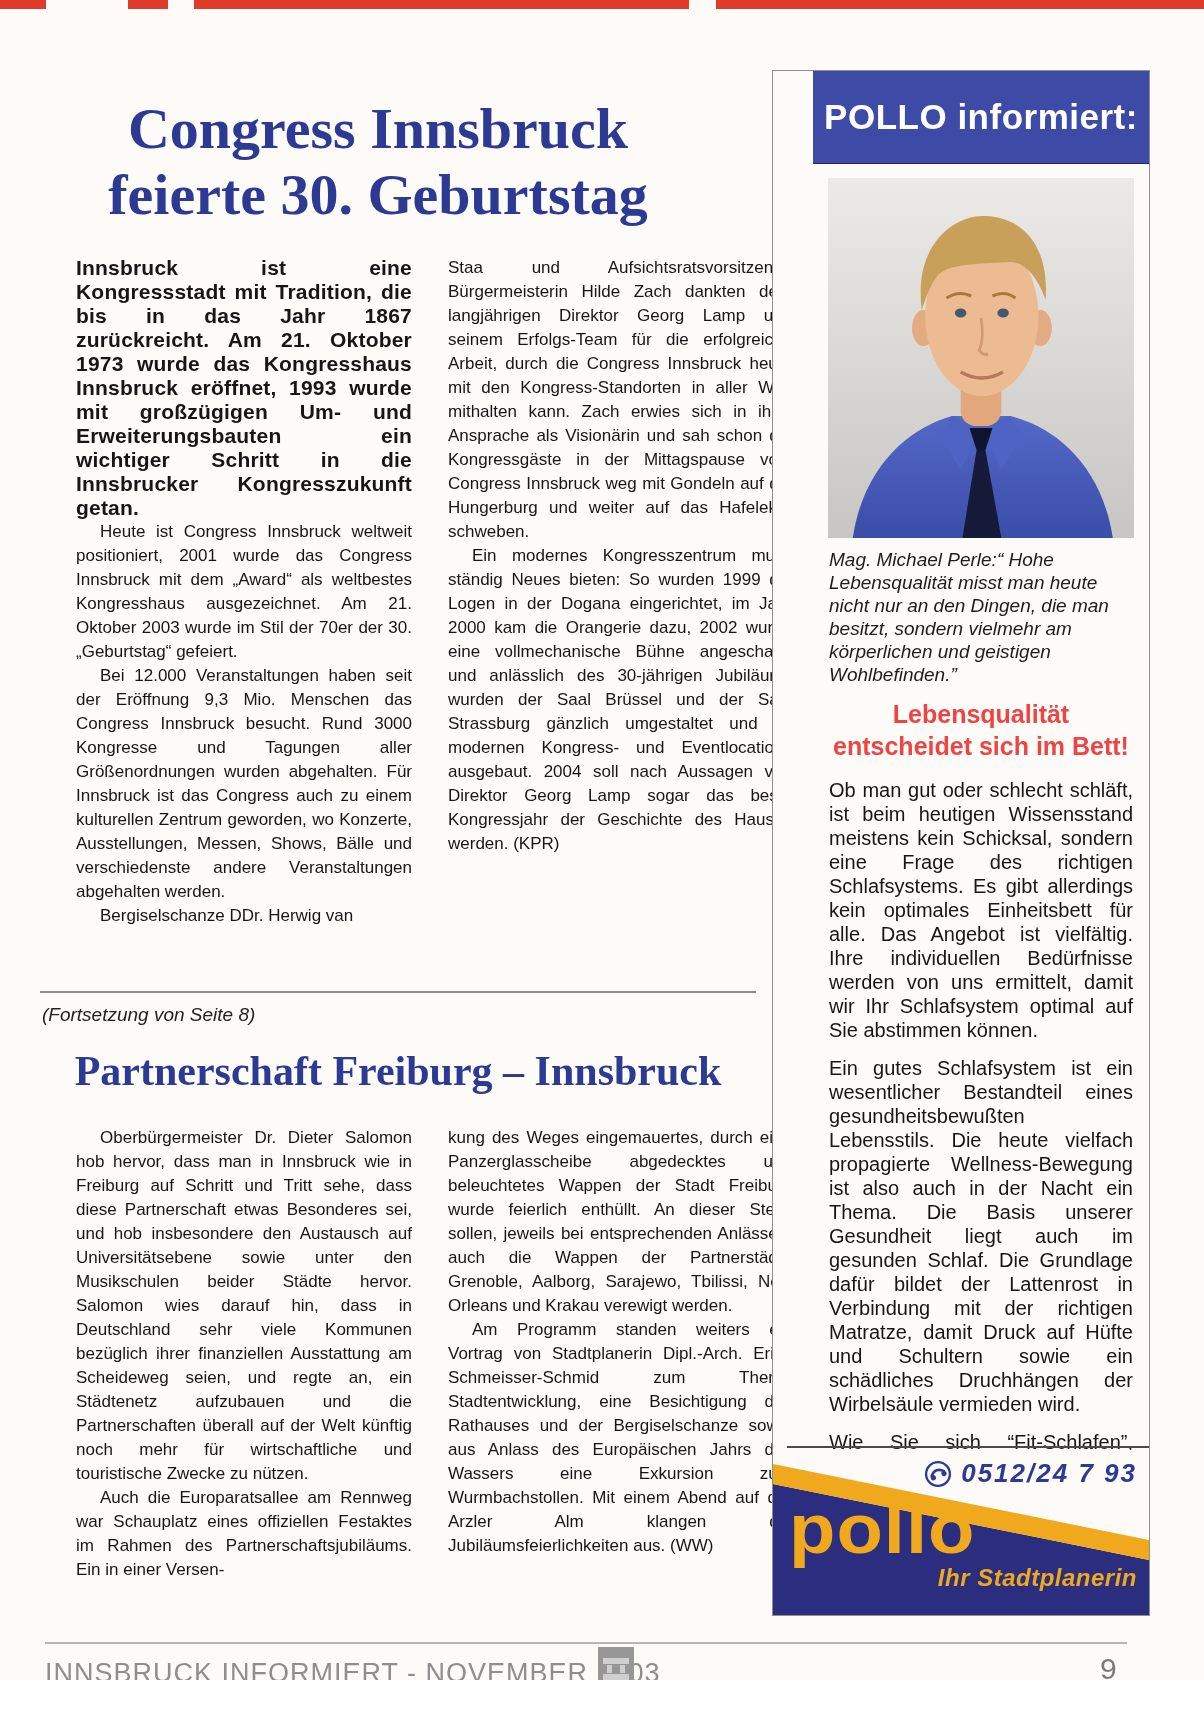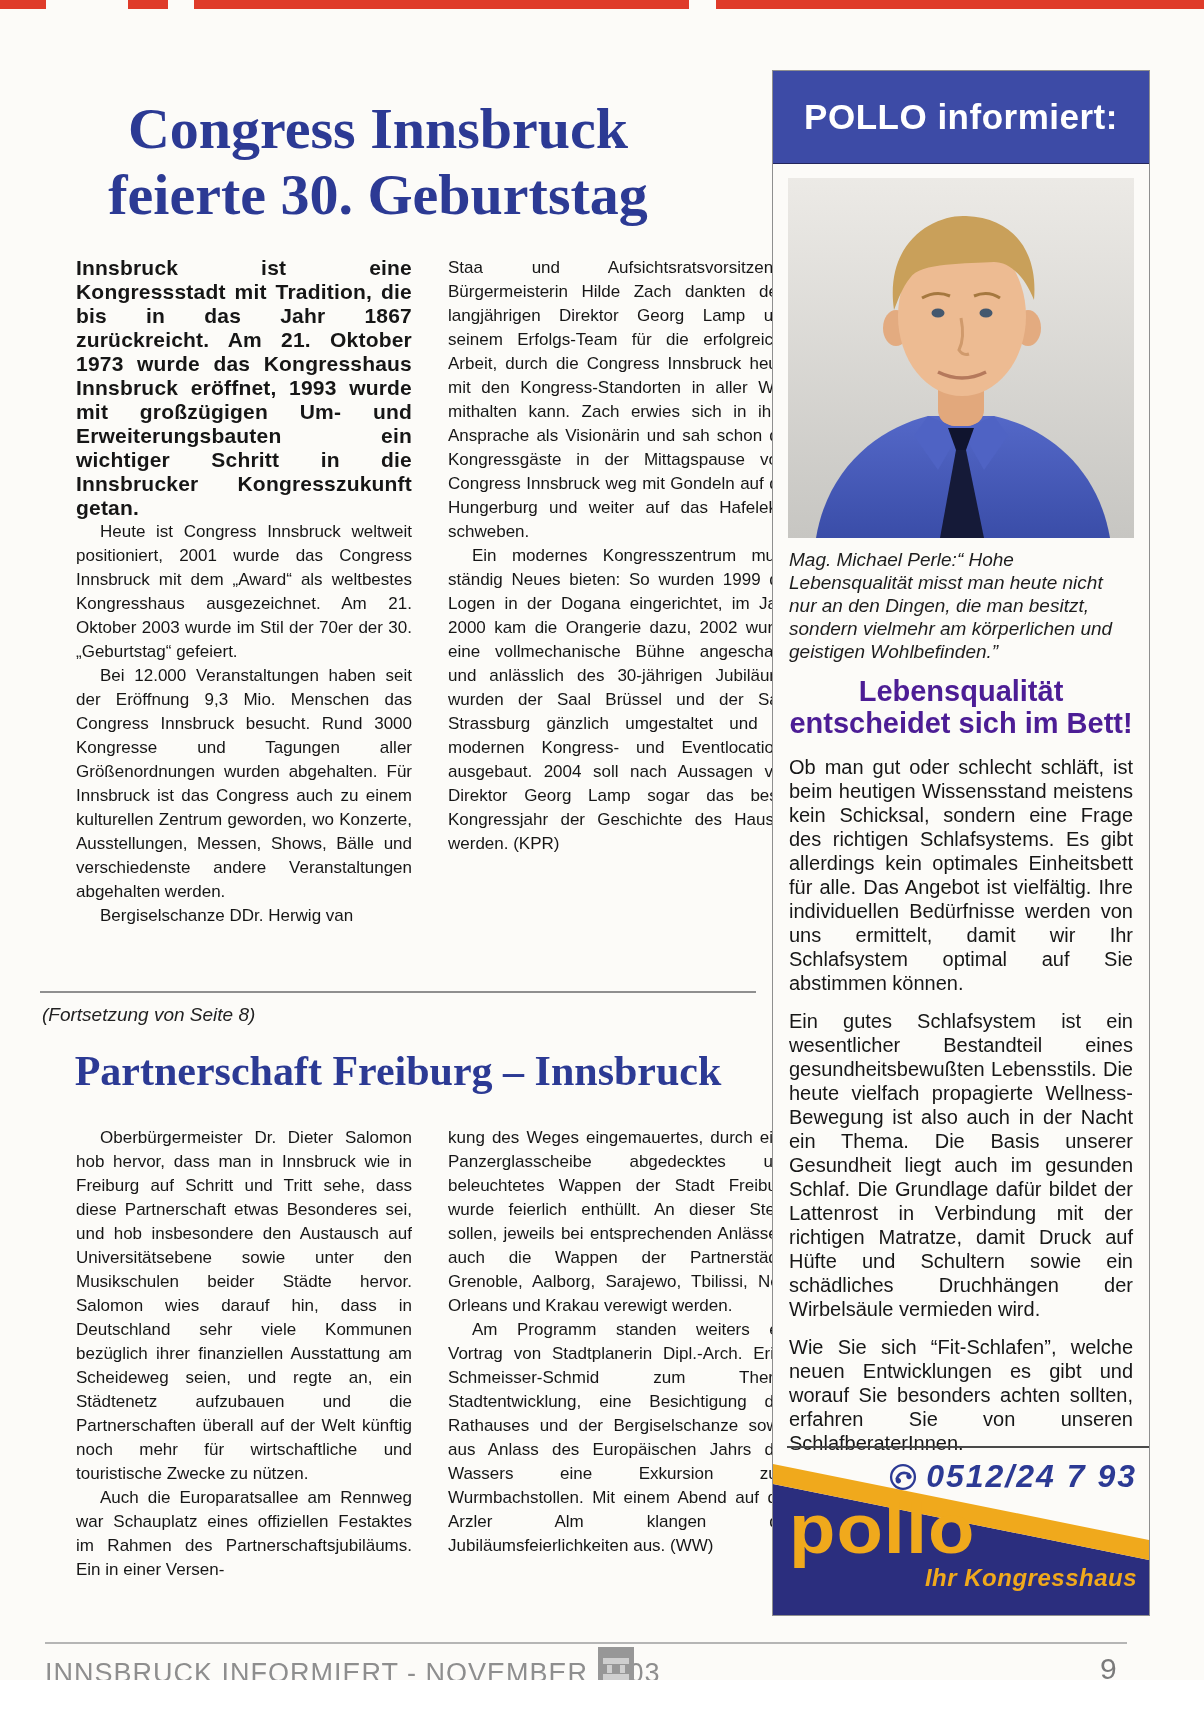--- a/index.html
+++ b/index.html
@@ -44,50 +44,50 @@
     font-family:"Liberation Serif", serif;
     font-weight:bold;font-size:42px;line-height:50px;
     color:#2c3a94;text-align:center;
   }
   .a2c1{left:40px;top:1126px;width:336px;}
   .a2c2{left:412px;top:1126px;width:344px;}
 
   
   .ad{
     position:absolute;left:772px;top:70px;width:378px;height:1546px;
-    border:1px solid #8f8f8f;background:#fcfbf8;box-sizing:border-box;
+    border:1px solid #8f8f8f;background:#fcfbf8;box-sizing:border-box;padding-left:40px;
   }
   .ad-band{
     height:92px;background:#3d4ba6;border-bottom:1px solid #23265c;
     display:flex;align-items:center;justify-content:center;
     color:#ffffff;font-weight:bold;font-size:35px;letter-spacing:0.5px;
   }
   .ad-photo{margin:14px 15px 0 15px;height:360px;overflow:hidden;}
   .ad-photo svg{display:block;width:100%;height:100%;}
   .ad-caption{
     margin:10px 16px 4px 16px;font-style:italic;
     font-size:19px;line-height:23px;color:#1d1d1d;text-align:left;
   }
   .ad-headline{
     margin:12px 8px 0 8px;text-align:center;
-    font-weight:bold;font-size:29px;line-height:32px;color:#4c1d95;
+    font-weight:bold;font-size:25px;line-height:32px;color:#ef4444;
   }
   .ad p.adp{
     margin:14px 16px 0 16px;font-size:20px;line-height:24px;
     text-align:justify;-webkit-hyphens:auto;hyphens:auto;color:#161616;
   }
   .ad p.adp.first{margin-top:16px;}
   .ad-rule{position:absolute;left:14px;right:0;bottom:167px;height:2px;background:#4a4a4a;}
   .ad-bottom{position:absolute;left:0;right:0;bottom:0;height:165px;background:#fcfbf8;}
   .ad-bottom svg.bg{position:absolute;left:0;top:0;width:100%;height:100%;}
   .phone-row{
     position:absolute;top:8px;right:12px;
     display:flex;align-items:center;gap:8px;
     color:#2c3a94;font-weight:bold;font-style:italic;
-    font-size:32px;letter-spacing:2px;
+    font-size:26px;letter-spacing:2px;
   }
   .phone-row svg{width:30px;height:30px;}
   .pollo-logo{
     position:absolute;left:16px;top:44px;
     font-size:76px;font-weight:bold;color:#f0a91c;
     letter-spacing:1px;transform:scaleY(0.92);transform-origin:top left;
     line-height:1;
   }
   .ad-tagline{
     position:absolute;right:12px;top:114px;
@@ -207,21 +207,21 @@
           <circle cx="17" cy="17" r="13.5" fill="none" stroke="#2c3a94" stroke-width="2.6"></circle>
           <g transform="rotate(-22 17 17)">
             <circle cx="10.5" cy="19" r="3" fill="#2c3a94"></circle>
             <circle cx="23.5" cy="19" r="3" fill="#2c3a94"></circle>
             <path d="M9,17 Q17,8 25,17" fill="none" stroke="#2c3a94" stroke-width="3"></path>
           </g>
         </svg>
         <span>0512/24 7 93</span>
       </div>
       <div class="pollo-logo">pollo</div>
-      <div class="ad-tagline">Ihr Kongresshaus</div>
+      <div class="ad-tagline">Ihr Stadtplanerin</div>
     </div>
   </div>
 
   <div class="footer-rule"></div>
   <div class="footer-left">INNSBRUCK INFORMIERT - NOVEMBER 2003</div>
   <svg class="crest" viewBox="0 0 38 56">
     <path d="M1,1 H37 V35 C37,46 29,52 19,55 C9,52 1,46 1,35 Z" fill="#979797"></path>
     <rect x="6" y="12" width="26" height="6" fill="#cfcfcf"></rect>
     <rect x="6" y="28" width="26" height="6" fill="#cfcfcf"></rect>
     <rect x="10" y="19" width="5" height="8" fill="#cfcfcf"></rect>

